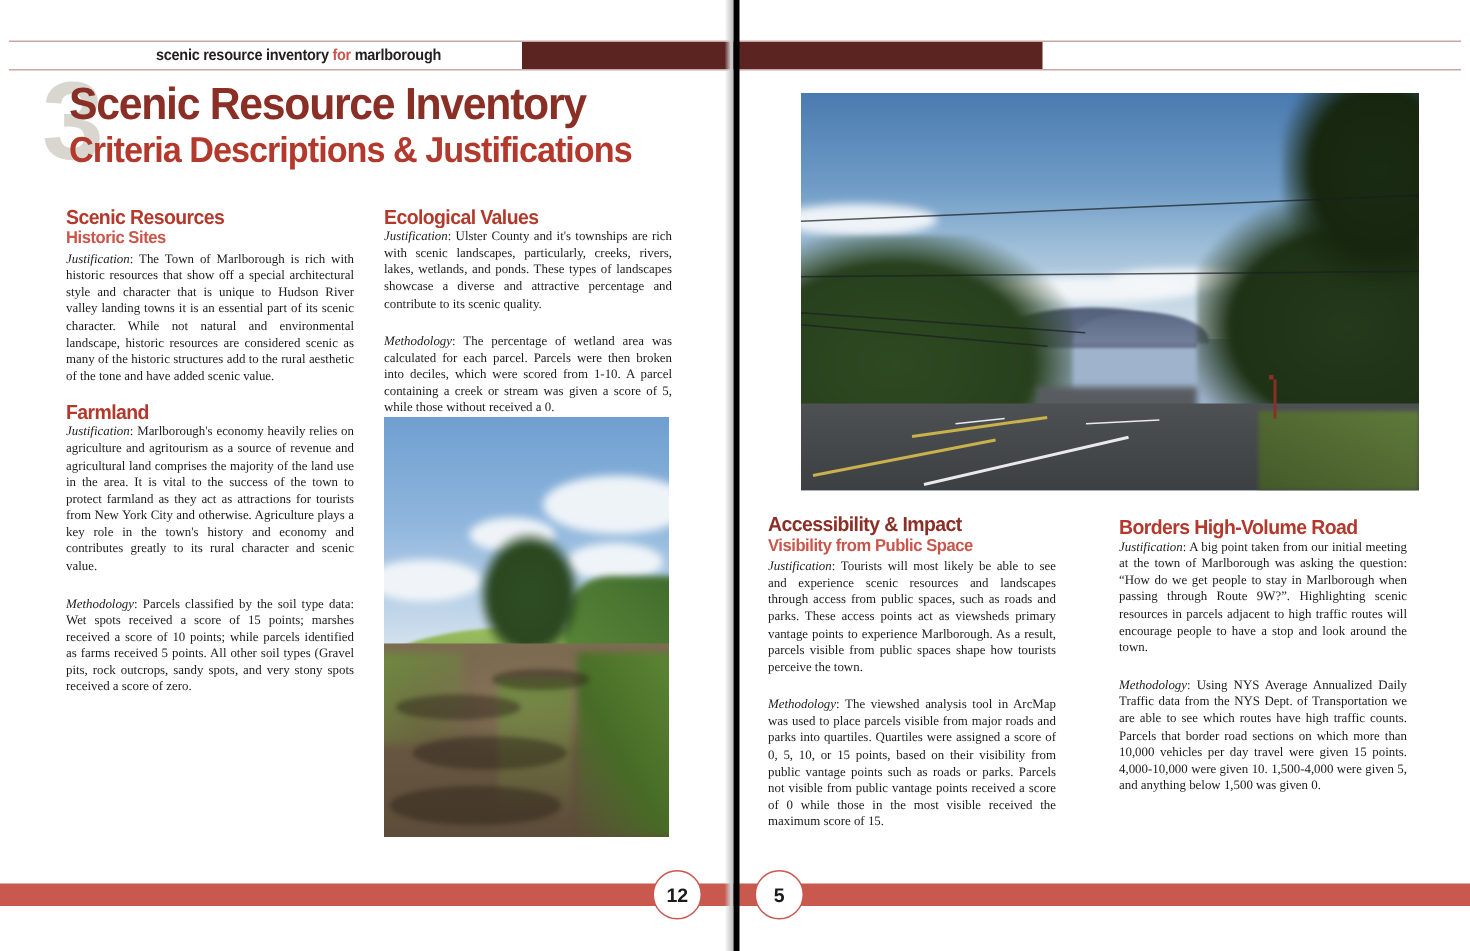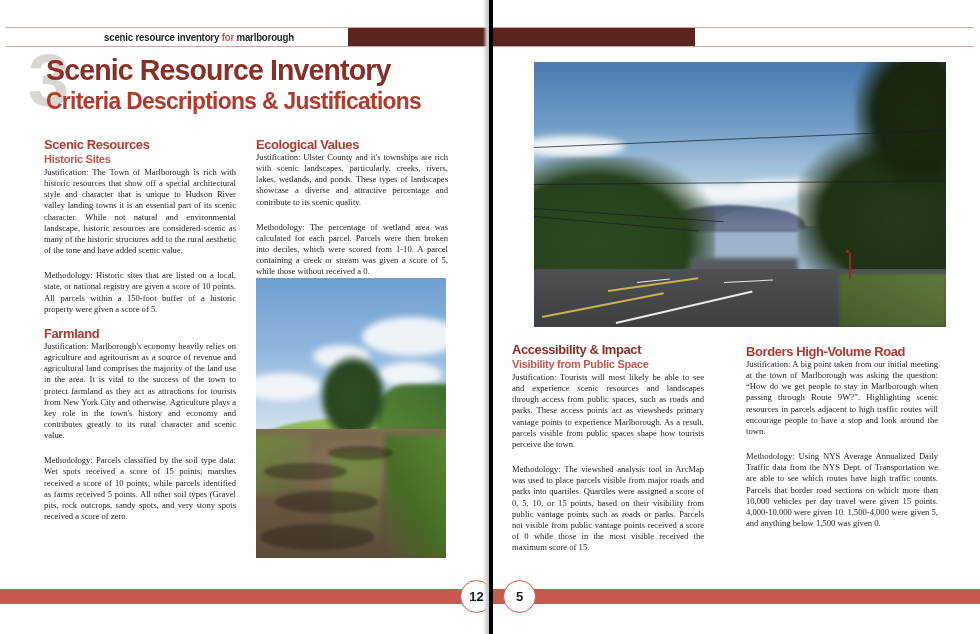--- a/index.html
+++ b/index.html
@@ -133,21 +133,21 @@
     font-family: "Liberation Serif", serif;
     font-size: 8.6px;
     line-height: 11.15px;
     color: #1b1b1b;
     text-align: justify;
     text-justify: inter-word;
     margin: 0 0 0 0;
     hyphens: manual;
   }
   .body-p + .body-p { margin-top: 14px; }
-  .lbl { }
+  .lbl { font-style: italic; }
   .gap-block { height: 11px; }
 
   
   .photo {
     position: absolute;
     overflow: hidden;
     background: #9fb4cc;
   }
   .photo-farm {
     left: 256px; top: 278px;
@@ -276,41 +276,40 @@
     background: #ffffff;
     border: 1px solid #c9584f;
     display: flex;
     align-items: center;
     justify-content: center;
     font-family: "Liberation Sans", sans-serif;
     font-weight: bold;
     font-size: 13px;
     color: #1b1b1b;
   }
-  .folio-left  { left: 460px; }
+  .folio-left  { left: 435px; }
   .folio-right { left: 503px; }
 </style>
 </head>
 <body>
 
 <div class="spread">
 
   <div class="header-band"></div>
   <div class="header-dark"></div>
   <div class="header-text"><span>scenic resource inventory</span> <span class="accent">for</span> <span>marlborough</span></div>
 
   <div class="chapter-num">3</div>
   <div class="title-1">Scenic Resource Inventory</div>
   <div class="title-2">Criteria Descriptions &amp; Justifications</div>
 
   <div class="col col-1">
     <div class="h-major">Scenic Resources</div>
     <div class="h-minor">Historic Sites</div>
     <p class="body-p"><span class="lbl">Justification</span><span>: The Town of Marlborough is rich with historic resources that show off a special architectural style and character that is unique to Hudson River valley landing towns it is an essential part of its scenic character. While not natural and environmental landscape, historic resources are considered scenic as many of the historic structures add to the rural aesthetic of the tone and have added scenic value.</span></p>
-    <p class="body-p"><span class="lbl">Methodology</span><span>: Historic sites that are listed on a local, state, or national registry are given a score of 10 points. All parcels within a 150-foot buffer of a historic property were given a score of 5.</span></p>
 
     <div class="gap-block"></div>
 
     <div class="h-major">Farmland</div>
     <p class="body-p"><span class="lbl">Justification</span><span>: Marlborough's economy heavily relies on agriculture and agritourism as a source of revenue and agricultural land comprises the majority of the land use in the area. It is vital to the success of the town to protect farmland as they act as attractions for tourists from New York City and otherwise. Agriculture plays a key role in the town's history and economy and contributes greatly to its rural character and scenic value.</span></p>
     <p class="body-p"><span class="lbl">Methodology</span><span>: Parcels classified by the soil type data: Wet spots received a score of 15 points; marshes received a score of 10 points; while parcels identified as farms received 5 points. All other soil types (Gravel pits, rock outcrops, sandy spots, and very stony spots received a score of zero.</span></p>
   </div>
 
   <div class="col col-2">
     <div class="h-major">Ecological Values</div>

